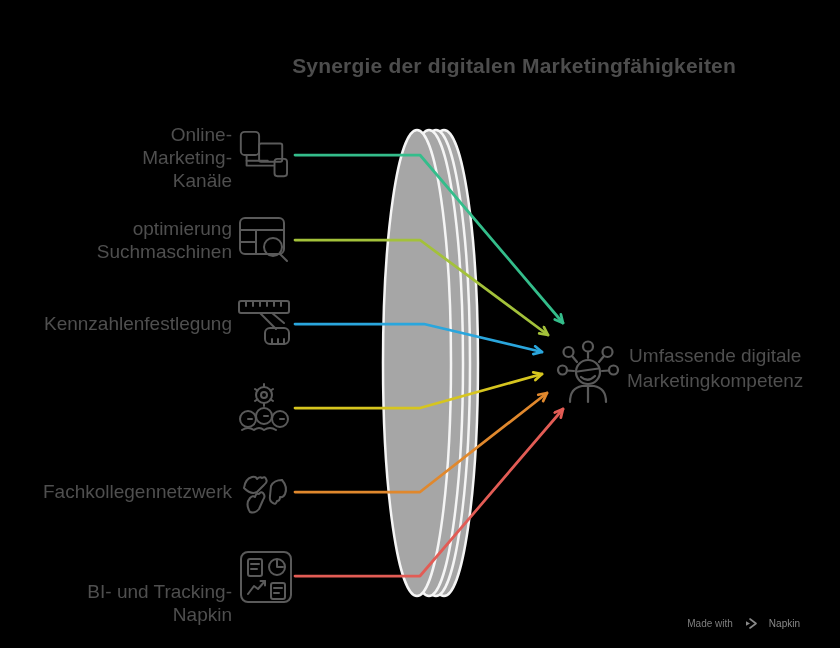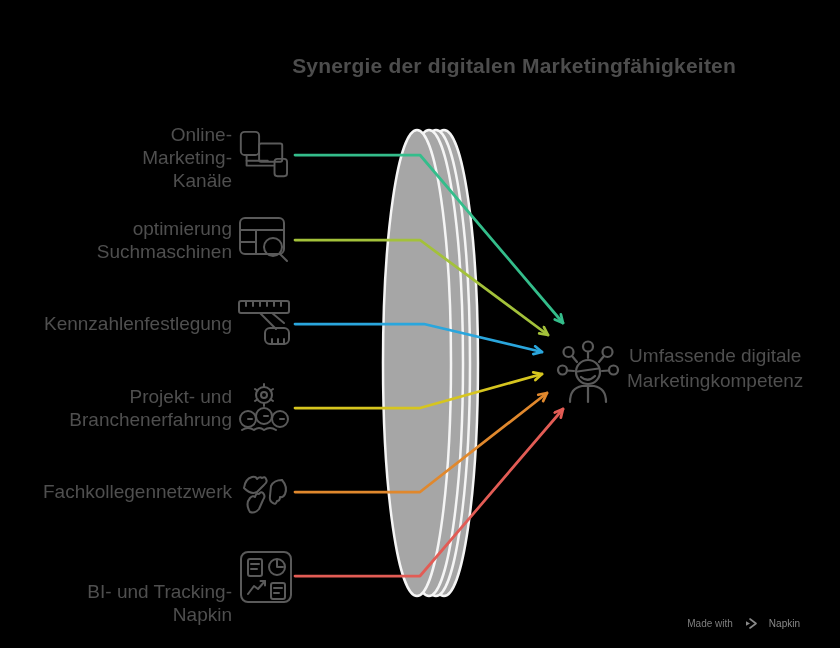--- a/index.html
+++ b/index.html
@@ -78,24 +78,20 @@
     <div>Online-</div>
     <div>Marketing-</div>
     <div>Kanäle</div>
   </div>
   <div class="label" style="top:217px">
     <div>optimierung</div>
     <div>Suchmaschinen</div>
   </div>
   <div class="label" style="top:312px">
     <div>Kennzahlenfestlegung</div>
-  </div>
-  <div class="label" style="top:385px">
-    <div>Projekt- und</div>
-    <div>Branchenerfahrung</div>
   </div>
   <div class="label" style="top:480px">
     <div>Fachkollegennetzwerk</div>
   </div>
   <div class="label" style="top:580px">
     <div>BI- und Tracking-</div>
     <div>Napkin</div>
   </div>
 
   <svg class="icon" style="left:236px;top:129px" viewBox="0 0 54 52" fill="none" stroke-width="2" stroke-linecap="round" stroke-linejoin="round" stroke="#5a5a5a">

